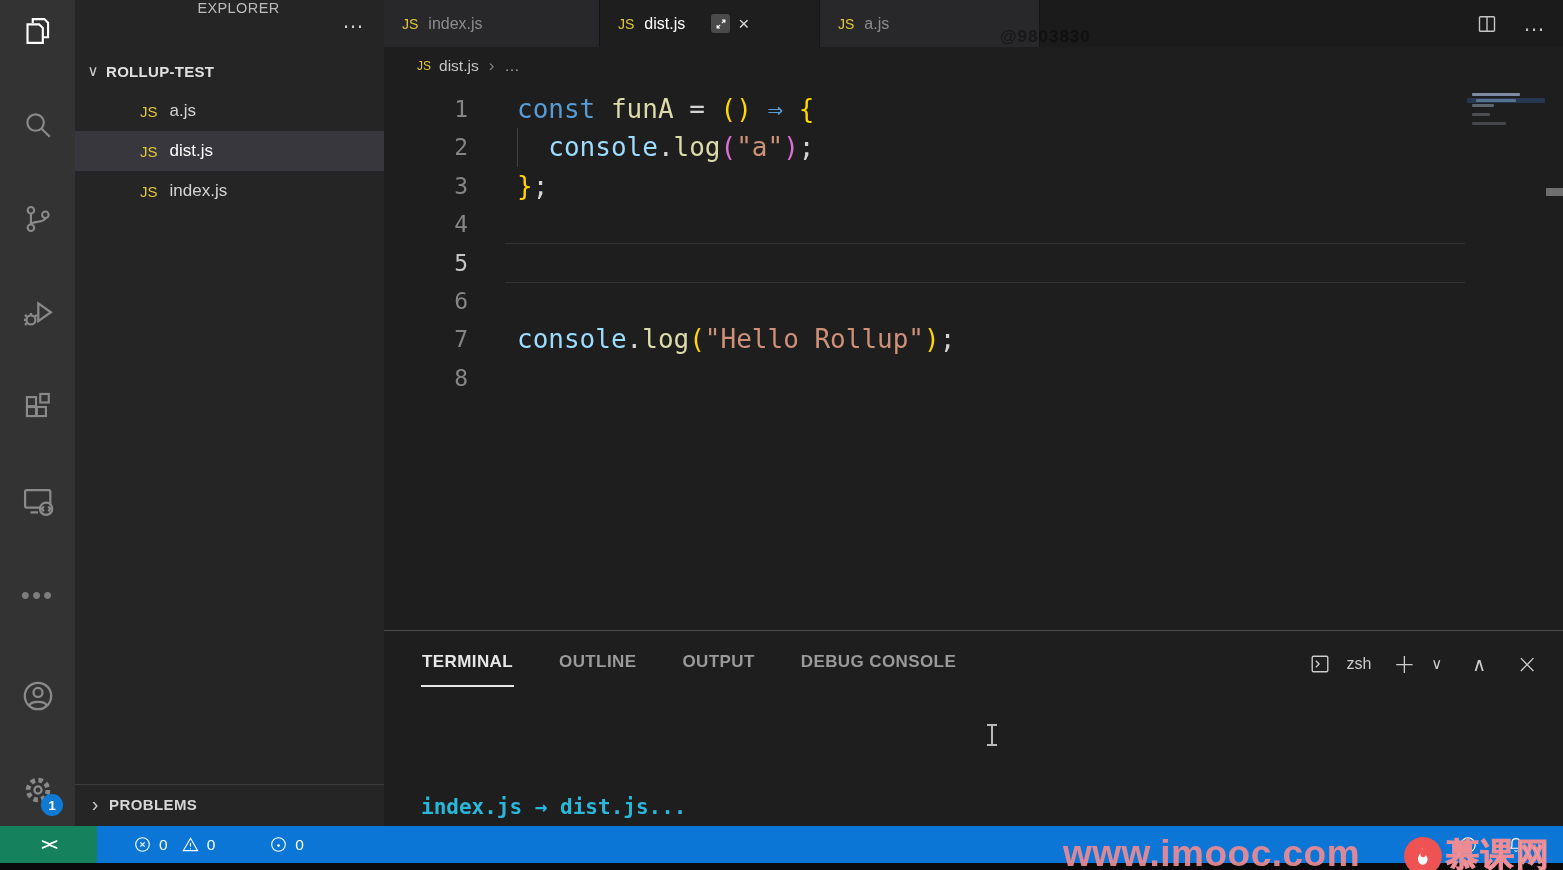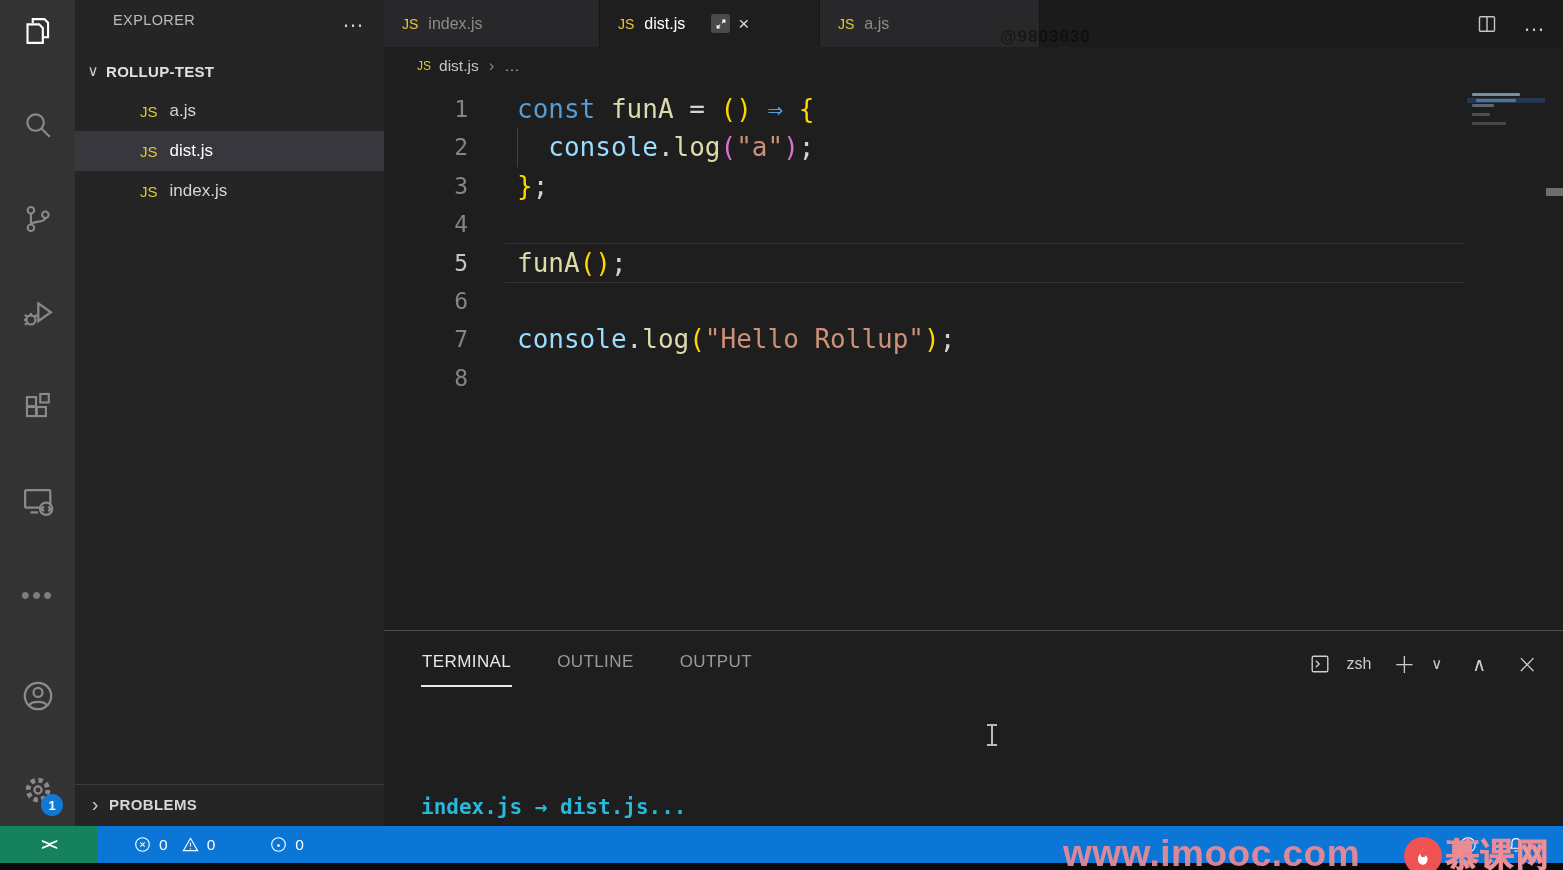--- a/index.html
+++ b/index.html
@@ -12,21 +12,21 @@
   .ab-bottom { position:absolute; bottom:8px; left:0; width:75px; display:flex; flex-direction:column; gap:38px; }
   .ab-icon { width:75px; height:56px; display:flex; align-items:center; justify-content:center; position:relative; cursor:pointer; }
   .ab-icon svg { stroke:#8a8a8a; fill:none; stroke-width:1.5; }
   .ab-icon.active svg { stroke:#ffffff; }
   .ab-dots { color:#7d7d7d; font-size:26px; letter-spacing:2px; }
   .gear-badge { position:absolute; right:12px; bottom:2px; width:22px; height:22px; border-radius:50%;
     background:#0e7ad3; color:#fff; font-size:13px; font-weight:bold; display:flex; align-items:center; justify-content:center; }
 
   
   .sidebar { position:absolute; left:75px; top:0; width:309px; height:826px; background:#252526; }
-  .sb-header { position:absolute; top:0; left:0; right:0; height:40px; display:flex; align-items:center; padding:0 20px 0 38px; }
+  .sb-header { position:absolute; top:0; left:0; right:0; height:40px; display:flex; align-items:center; padding:0 20px 0 38px;flex-direction:column; }
   .sb-title { color:#bbbbbb; font-size:14.5px; letter-spacing:0.4px; }
   .sb-more { margin-left:auto; color:#d0d0d0; font-size:22px; line-height:10px; cursor:pointer; }
   .folder-row { position:absolute; top:51px; left:0; right:0; height:40px; display:flex; align-items:center; cursor:pointer; }
   .folder-chev { color:#cccccc; font-size:15px; width:26px; text-align:center; margin-left:5px; font-family:"DejaVu Sans", sans-serif; }
   .folder-name { color:#e0e0e0; font-size:15px; font-weight:bold; letter-spacing:0.3px; }
   .file-row { position:absolute; left:0; right:0; height:40px; display:flex; align-items:center; padding-left:65px; cursor:pointer; }
   .file-row.selected { background:#37373d; }
   .js-badge { color:#e5c736; font-weight:normal; font-size:15px; margin-right:12px; font-family:"Liberation Sans", sans-serif; }
   .file-name { color:#d4d4d4; font-size:17px; }
   .file-row.selected .file-name { color:#ffffff; }
@@ -64,21 +64,21 @@
   .code-text { padding-left:49px; font-size:26px; color:#d4d4d4; white-space:pre; }
   .curline-border { position:absolute; left:121px; width:960px; height:1px; background:#343434; }
   .indent-guide { position:absolute; left:133px; top:43px; width:1px; height:39px; background:#404040; }
   .minimap { position:absolute; left:1083px; top:3px; width:78px; height:130px; cursor:pointer; }
   .mm-mark { position:absolute; height:3px; border-radius:1px; }
   .overview-mark { position:absolute; left:1162px; top:103px; width:17px; height:8px; background:#6e6e6e; }
 
   
   .panel { position:absolute; left:384px; top:630px; width:1179px; height:196px; background:#1e1e1e; border-top:1px solid #4d4d4d; }
   .panel-tabs { position:absolute; top:13px; left:37px; display:flex; gap:44px; }
-  .ptab { color:#9a9a9a; font-size:17px; letter-spacing:0.4px; padding:8px 1px 13px; cursor:pointer; }
+  .ptab { color:#9a9a9a; font-size:17px; letter-spacing:0.4px; padding:8px 1px 13px; cursor:pointer;font-weight:bold; }
   .ptab.active { color:#e7e7e7; border-bottom:2px solid #e7e7e7; }
   .panel-actions { position:absolute; top:18px; right:25px; display:flex; align-items:center; gap:16px; }
   .panel-actions svg { stroke:#cccccc; fill:none; stroke-width:1.5; cursor:pointer; }
   .zsh-label { color:#cccccc; font-size:16px; margin-right:6px; }
   .pa-glyph { color:#cccccc; font-size:19px; font-family:"DejaVu Sans", sans-serif; cursor:pointer; }
   .pa-glyph.big { font-size:26px; font-weight:300; }
   .term { position:absolute; left:37px; top:106px; font-family:"DejaVu Sans Mono", monospace; font-size:21px; line-height:28px; white-space:pre; }
   .ibeam { position:absolute; left:602px; top:93px; width:12px; height:22px; }
   .ibeam i { position:absolute; background:#b9b9b9; }
   .ibeam .v { left:5px; top:0; width:2px; height:22px; }
@@ -258,21 +258,20 @@
       <div class="code-line">
           <span class="ln">3</span>
           <span class="code-text"><span style="color: rgb(255, 215, 0);">}</span><span style="color: rgb(212, 212, 212);">;</span></span>
         </div>
       <div class="code-line">
           <span class="ln">4</span>
           <span class="code-text"></span>
         </div>
       <div class="code-line cur">
           <span class="ln">5</span>
-          <span class="code-text"><span style="color: rgb(220, 220, 170);">funA</span><span style="color: rgb(255, 215, 0);">()</span><span style="color: rgb(212, 212, 212);">;</span></span>
         </div>
       <div class="code-line">
           <span class="ln">6</span>
           <span class="code-text"></span>
         </div>
       <div class="code-line">
           <span class="ln">7</span>
           <span class="code-text"><span style="color: rgb(156, 220, 254);">console</span><span style="color: rgb(212, 212, 212);">.</span><span style="color: rgb(220, 220, 170);">log</span><span style="color: rgb(255, 215, 0);">(</span><span style="color: rgb(206, 145, 120);">"Hello Rollup"</span><span style="color: rgb(255, 215, 0);">)</span><span style="color: rgb(212, 212, 212);">;</span></span>
         </div>
       <div class="code-line">
@@ -289,20 +288,21 @@
       <div class="mm-mark" style="top:34px; left:5px; width:34px; background:#44464a;"></div>
     </div>
     <div class="overview-mark"></div>
   </div>
 
   <div class="panel">
     <div class="panel-tabs">
       <span class="ptab active">TERMINAL</span>
       <span class="ptab">OUTLINE</span>
       <span class="ptab">OUTPUT</span>
+      <span class="ptab">DEBUG CONSOLE</span>
     </div>
     <div class="panel-actions">
       <svg width="22" height="22" viewBox="0 0 24 24">
           <rect x="3.5" y="3.5" width="17" height="17" rx="1.5"></rect>
           <path d="M7.5 8.5l3.5 3.5-3.5 3.5"></path>
         </svg>
       <span class="zsh-label">zsh</span>
       <span class="pa-glyph big">+</span>
       <span class="pa-glyph" style="font-size:15px;">∨</span>
       <span class="pa-glyph" style="margin-left:14px;">∧</span>

